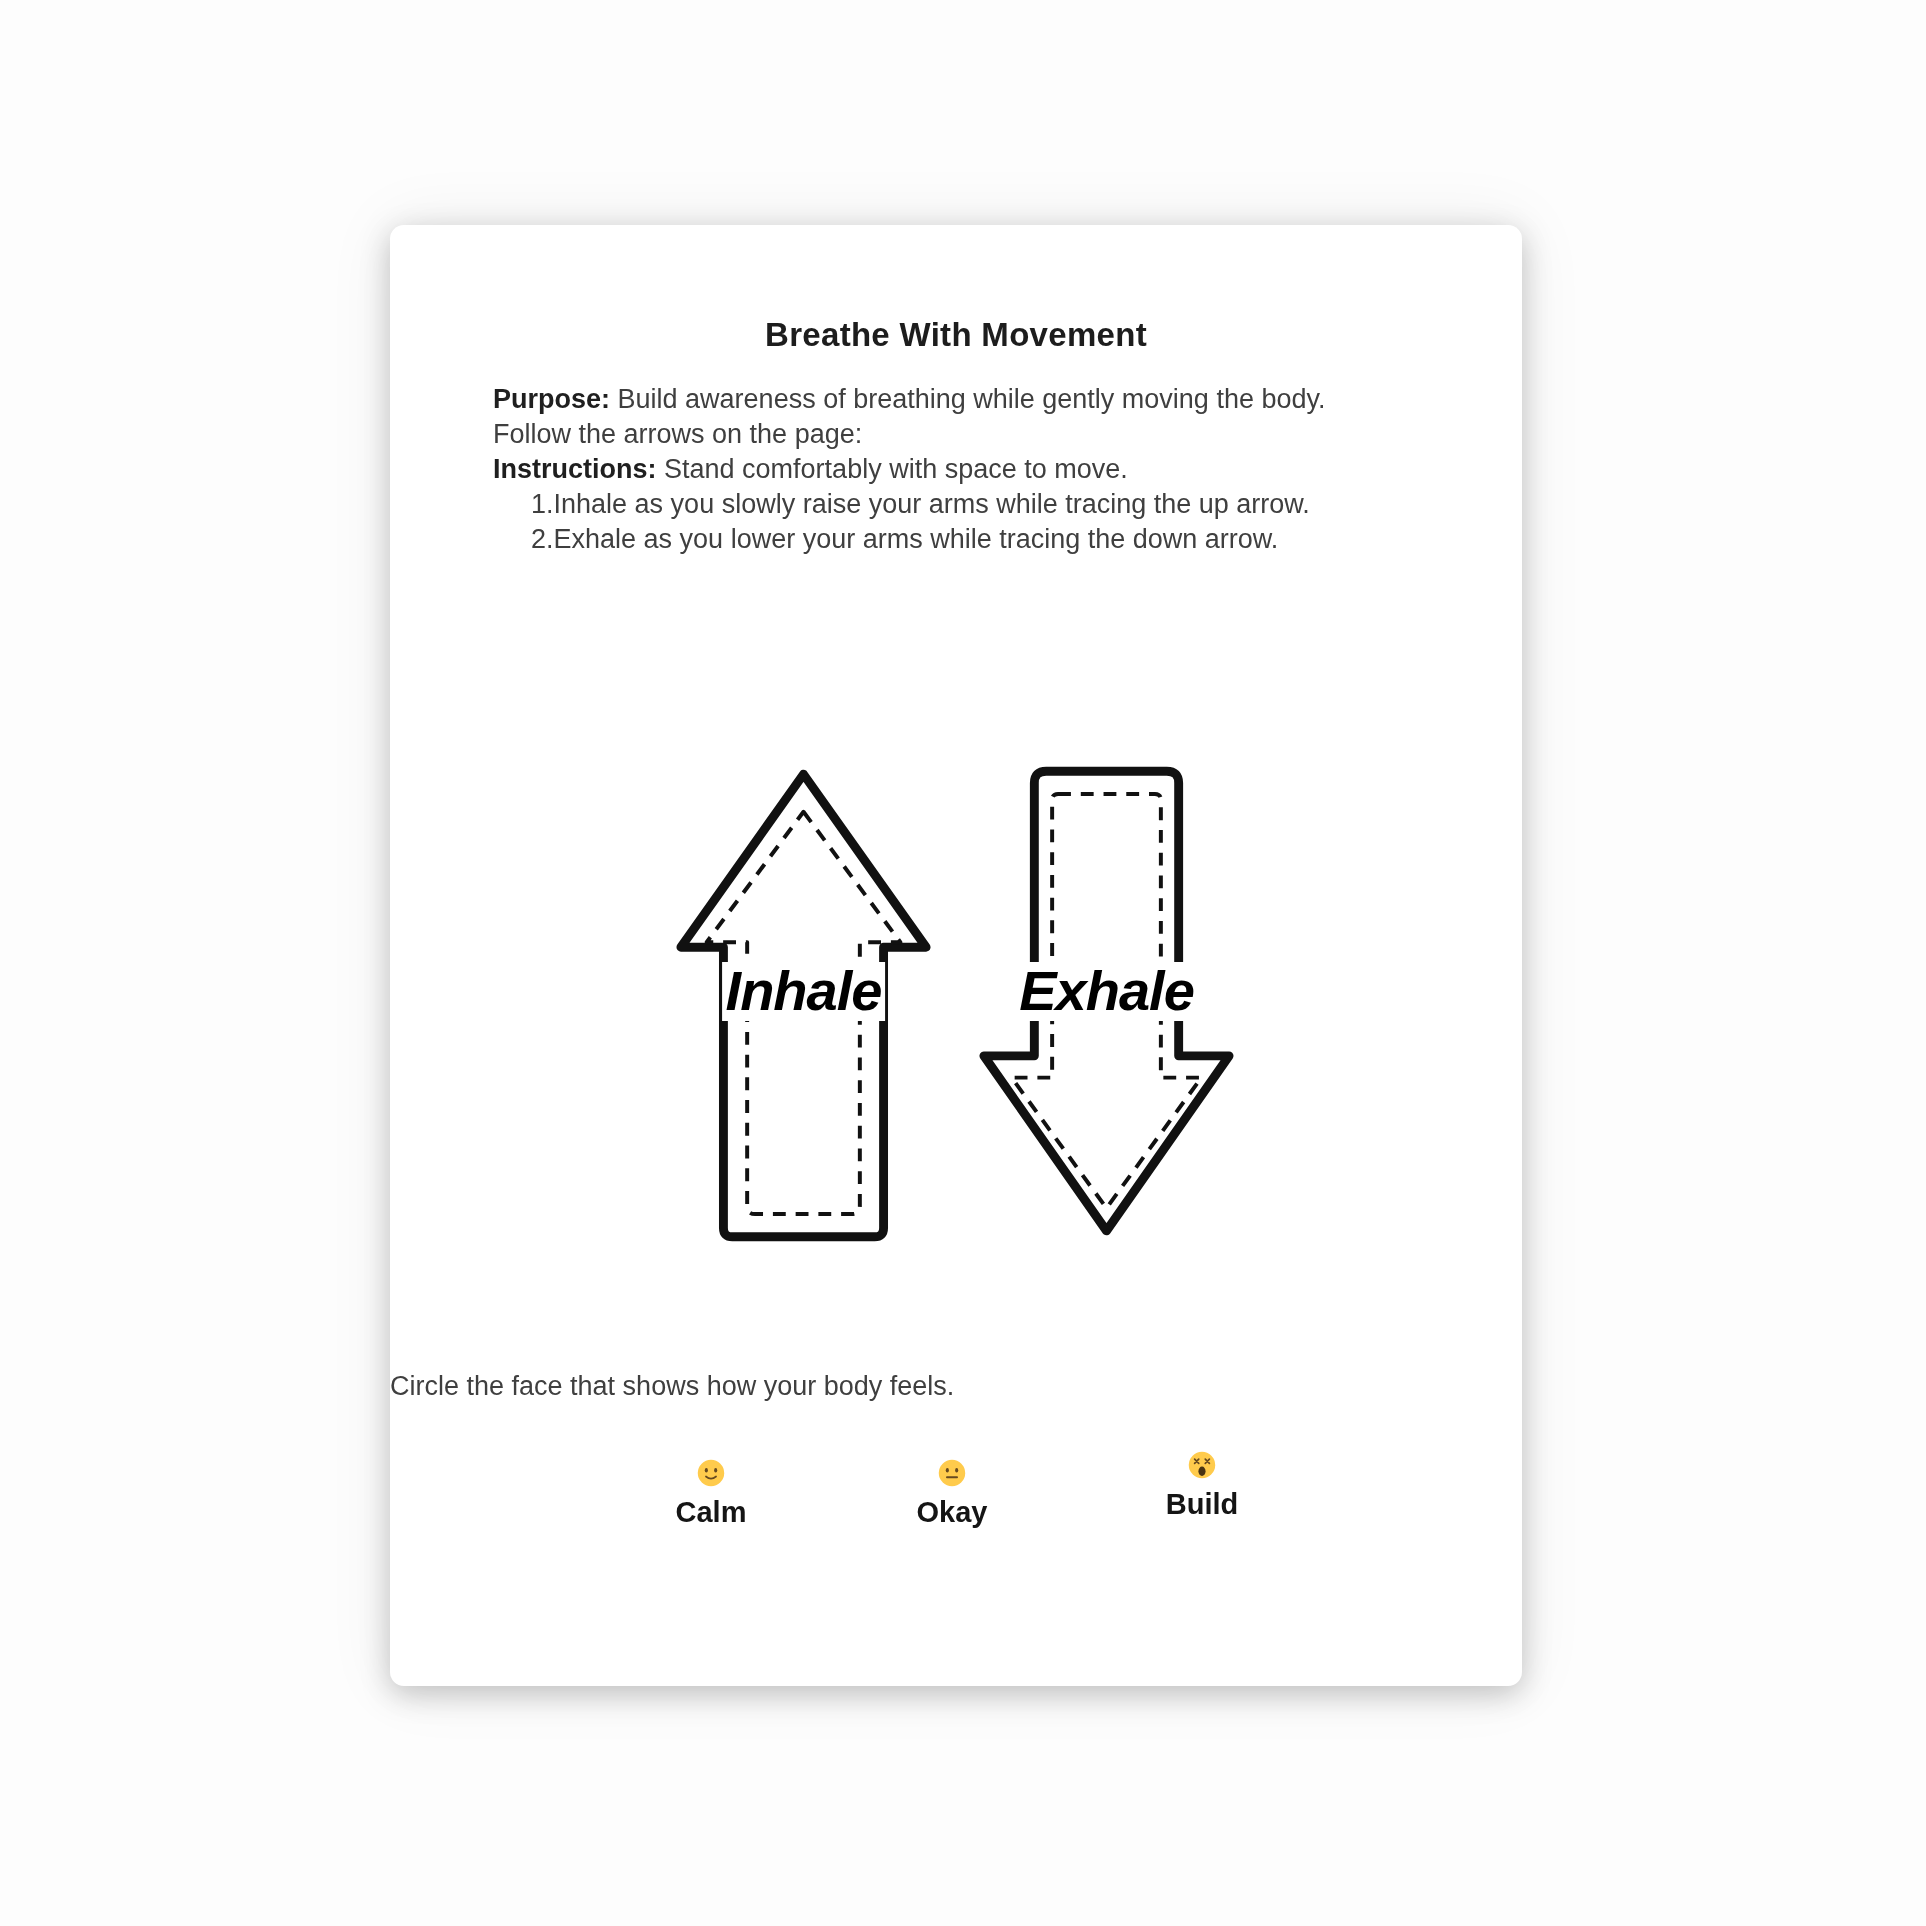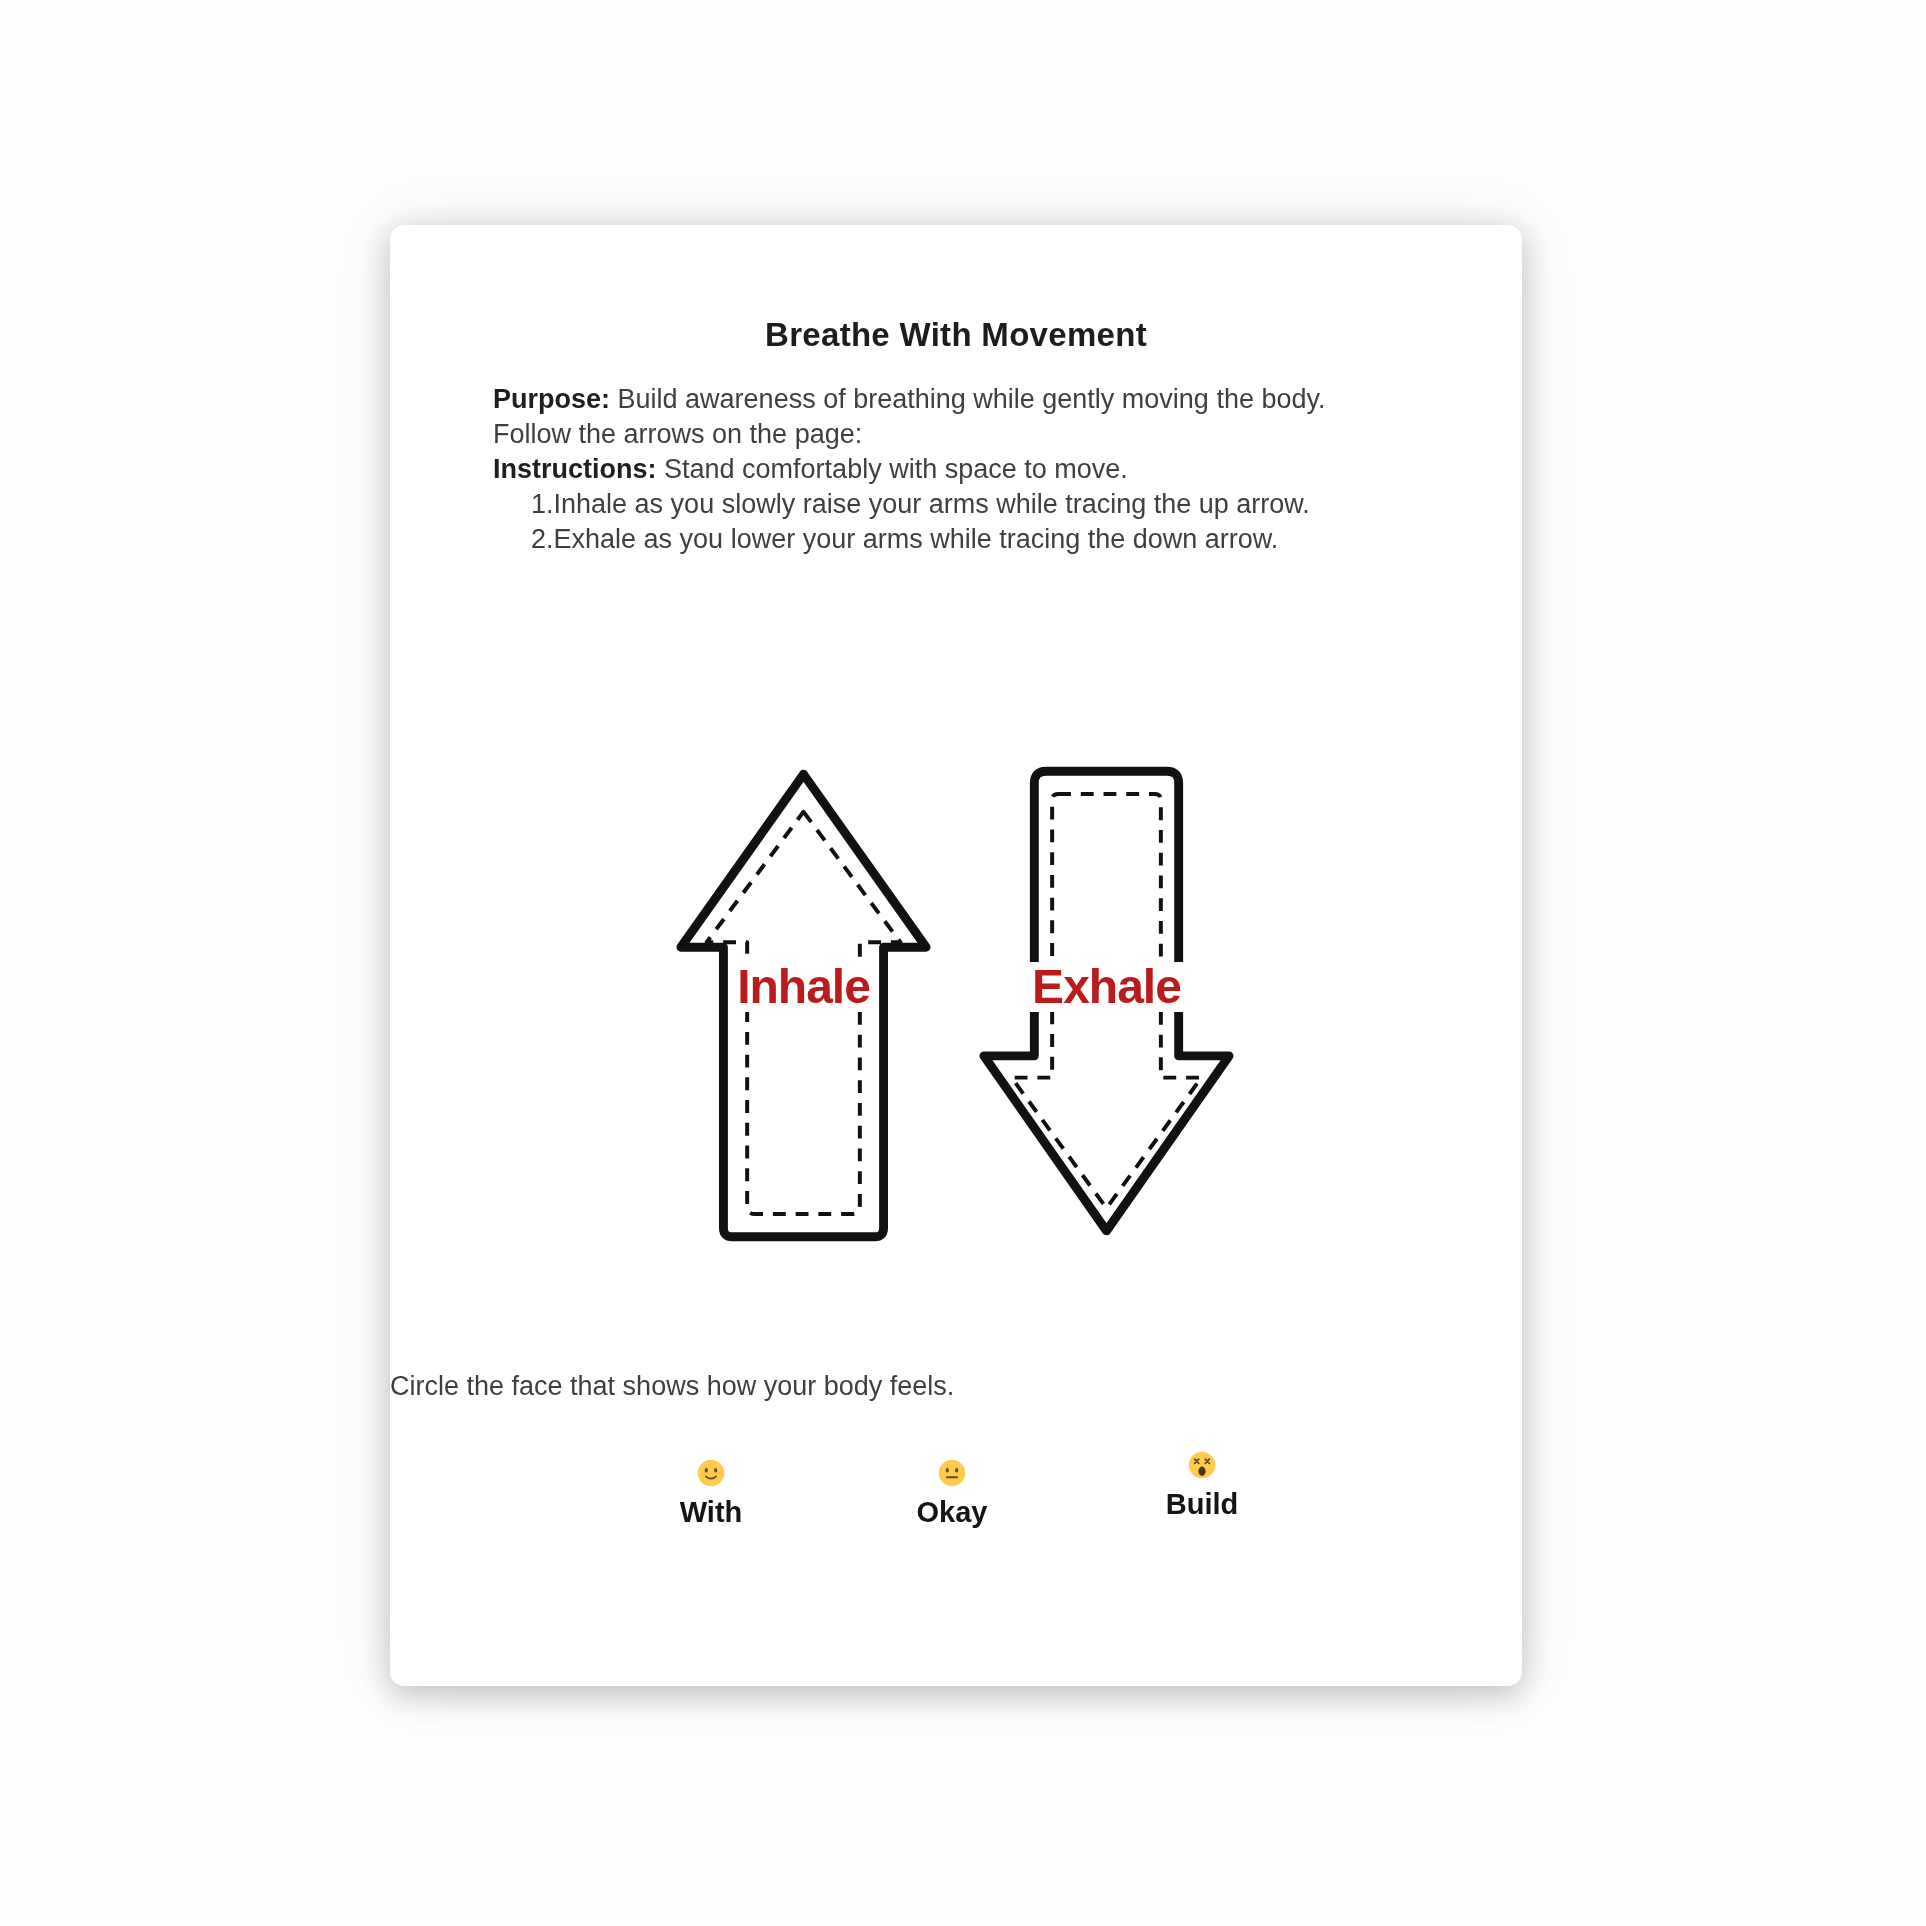--- a/index.html
+++ b/index.html
@@ -55,26 +55,27 @@
   .arrow-box { position: absolute; }
   .arrow-box.up   { left: 285px; top: 543px; width: 257px; height: 475px; }
   .arrow-box.down { left: 588px; top: 541px; width: 257px; height: 472px; }
   .arrow-box svg { display: block; }
   .arrow-label {
     position: absolute;
     left: 50%;
     transform: translateX(-50%);
     background: #ffffff;
     padding: 0 4px;
-    font-size: 48px;
+    font-size: 56px;
     font-weight: bold;
     letter-spacing: -1px;
-    color: #b91c1c;
+    color: #000000;
     line-height: 1.05;
     white-space: nowrap;
+    font-style: italic;
   }
   .arrow-box.up .arrow-label   { top: 194px; }
   .arrow-box.down .arrow-label { top: 196px; }
 
   .circle-prompt {
     position: absolute;
     left: 0;
     top: 1146px;
     width: 100%;
     font-size: 27px;
@@ -138,21 +139,21 @@
 
     <div class="circle-prompt">Circle the face that shows how your body feels.</div>
 
     <div class="face-option f1">
       <svg width="28" height="28" viewBox="0 0 36 36">
         <circle cx="18" cy="18" r="17" fill="#ffcb4c"></circle>
         <ellipse cx="12" cy="14.5" rx="2" ry="2.9" fill="#66491f"></ellipse>
         <ellipse cx="24" cy="14.5" rx="2" ry="2.9" fill="#66491f"></ellipse>
         <path d="M11.5 22.5 Q18 27.8 24.5 22.5" fill="none" stroke="#66491f" stroke-width="2.2" stroke-linecap="round"></path>
       </svg>
-      <div class="face-label">With</div>
+      <div class="face-label">Calm</div>
     </div>
 
     <div class="face-option f2">
       <svg width="28" height="28" viewBox="0 0 36 36">
         <circle cx="18" cy="18" r="17" fill="#ffcb4c"></circle>
         <ellipse cx="12" cy="14.5" rx="2" ry="2.9" fill="#66491f"></ellipse>
         <ellipse cx="24" cy="14.5" rx="2" ry="2.9" fill="#66491f"></ellipse>
         <path d="M11.5 23.5 L24.5 23.5" fill="none" stroke="#66491f" stroke-width="2.4" stroke-linecap="round"></path>
       </svg>
       <div class="face-label">Okay</div>

